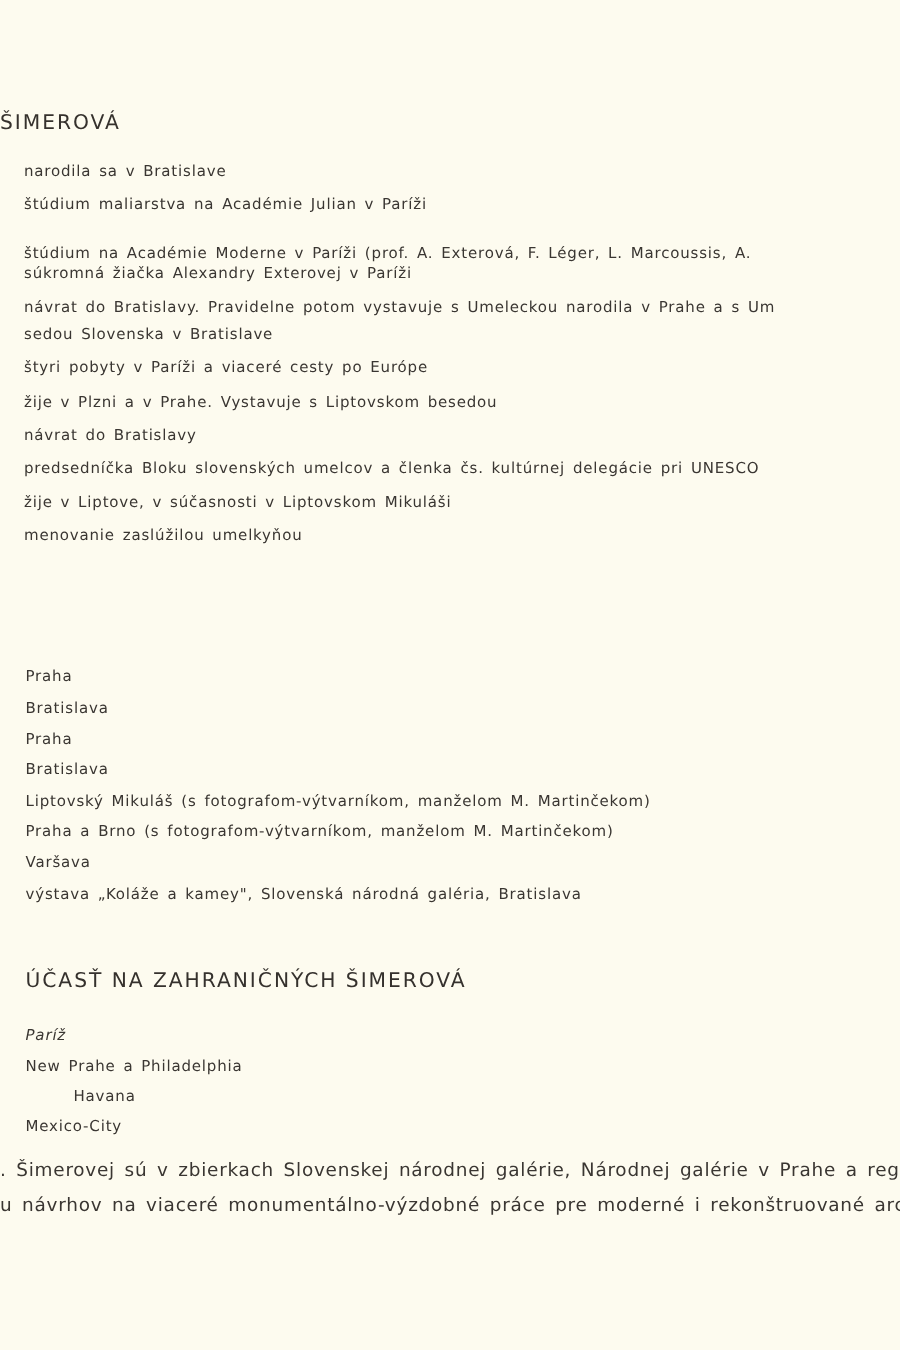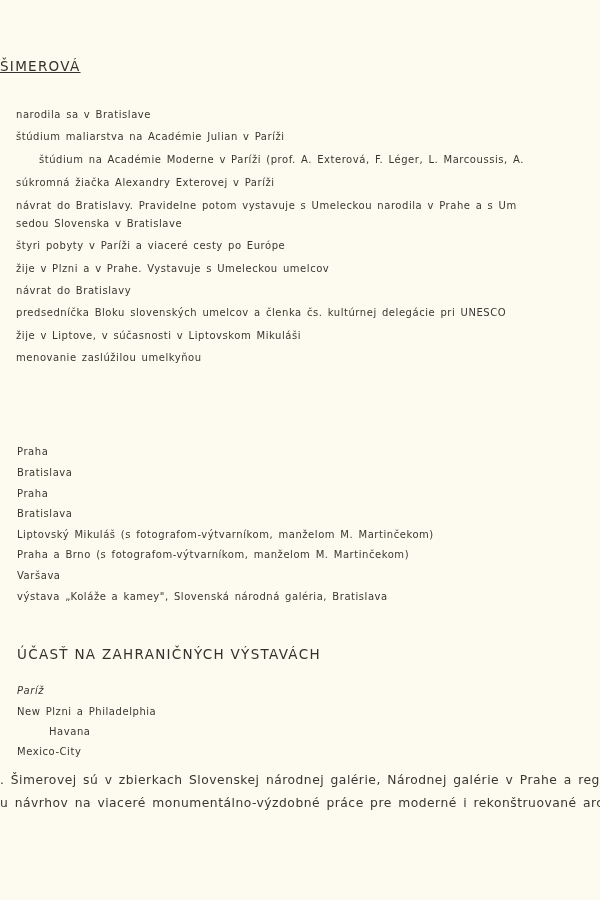--- a/index.html
+++ b/index.html
@@ -21,52 +21,52 @@
   }
   .bio { left:16px; }
   .list { left:17px; }
   .foot { left:0; font-size:12.3px; letter-spacing:0.5px; word-spacing:2px; }
 </style>
 </head>
 <body>
 
 <div class="page">
 
-  <div class="heading" style="left:0; top:58px;text-decoration:underline;">ŠIMEROVÁ</div>
+  <div class="heading" style="left:0; top:74px;">ŠIMEROVÁ</div>
 
   <div>
     <div class="line bio" style="top:109px;">narodila sa v Bratislave</div>
     <div class="line bio" style="top:131px;">štúdium maliarstva na Académie Julian v Paríži</div>
-    <div class="line bio" style="top:154px;margin-left:23px;">štúdium na Académie Moderne v Paríži (prof. A. Exterová, F. Léger, L. Marcoussis, A.</div>
+    <div class="line bio" style="top:164px;">štúdium na Académie Moderne v Paríži (prof. A. Exterová, F. Léger, L. Marcoussis, A.</div>
     <div class="line bio" style="top:177px;">súkromná žiačka Alexandry Exterovej v Paríži</div>
     <div class="line bio" style="top:200px;">návrat do Bratislavy. Pravidelne potom vystavuje s Umeleckou narodila v Prahe a s Um</div>
     <div class="line bio" style="top:218px;">sedou Slovenska v Bratislave</div>
     <div class="line bio" style="top:240px;">štyri pobyty v Paríži a viaceré cesty po Európe</div>
-    <div class="line bio" style="top:263px;">žije v Plzni a v Prahe. Vystavuje s Umeleckou umelcov</div>
+    <div class="line bio" style="top:263px;">žije v Plzni a v Prahe. Vystavuje s Liptovskom besedou</div>
     <div class="line bio" style="top:285px;">návrat do Bratislavy</div>
     <div class="line bio" style="top:307px;">predsedníčka Bloku slovenských umelcov a členka čs. kultúrnej delegácie pri UNESCO</div>
     <div class="line bio" style="top:330px;">žije v Liptove, v súčasnosti v Liptovskom Mikuláši</div>
     <div class="line bio" style="top:352px;">menovanie zaslúžilou umelkyňou</div>
   </div>
 
   <div>
     <div class="line list" style="top:446px;">Praha</div>
     <div class="line list" style="top:467px;">Bratislava</div>
     <div class="line list" style="top:488px;">Praha</div>
     <div class="line list" style="top:508px;">Bratislava</div>
     <div class="line list" style="top:529px;">Liptovský Mikuláš (s fotografom-výtvarníkom, manželom M. Martinčekom)</div>
     <div class="line list" style="top:549px;">Praha a Brno (s fotografom-výtvarníkom, manželom M. Martinčekom)</div>
     <div class="line list" style="top:570px;">Varšava</div>
     <div class="line list" style="top:591px;">výstava „Koláže a kamey", Slovenská národná galéria, Bratislava</div>
   </div>
 
-  <div class="heading" style="left:17px; top:646px;">ÚČASŤ NA ZAHRANIČNÝCH VÝSTAVÁCH</div>
+  <div class="heading" style="left:17px; top:646px;">ÚČASŤ NA ZAHRANIČNÝCH ŠIMEROVÁ</div>
   <div>
     <div class="line list" style="top:685px;font-style:italic;">Paríž</div>
-    <div class="line list" style="top:706px;">New Plzni a Philadelphia</div>
+    <div class="line list" style="top:706px;">New Prahe a Philadelphia</div>
     <div class="line list" style="top:726px;margin-left:32px;">Havana</div>
     <div class="line list" style="top:746px;">Mexico-City</div>
   </div>
 
   <div>
     <div class="line foot" style="top:773px;">. Šimerovej sú v zbierkach Slovenskej národnej galérie, Národnej galérie v Prahe a regionál</div>
     <div class="line foot" style="top:796px;">u návrhov na viaceré monumentálno-výzdobné práce pre moderné i rekonštruované arc</div>
   </div>
 
 </div>

